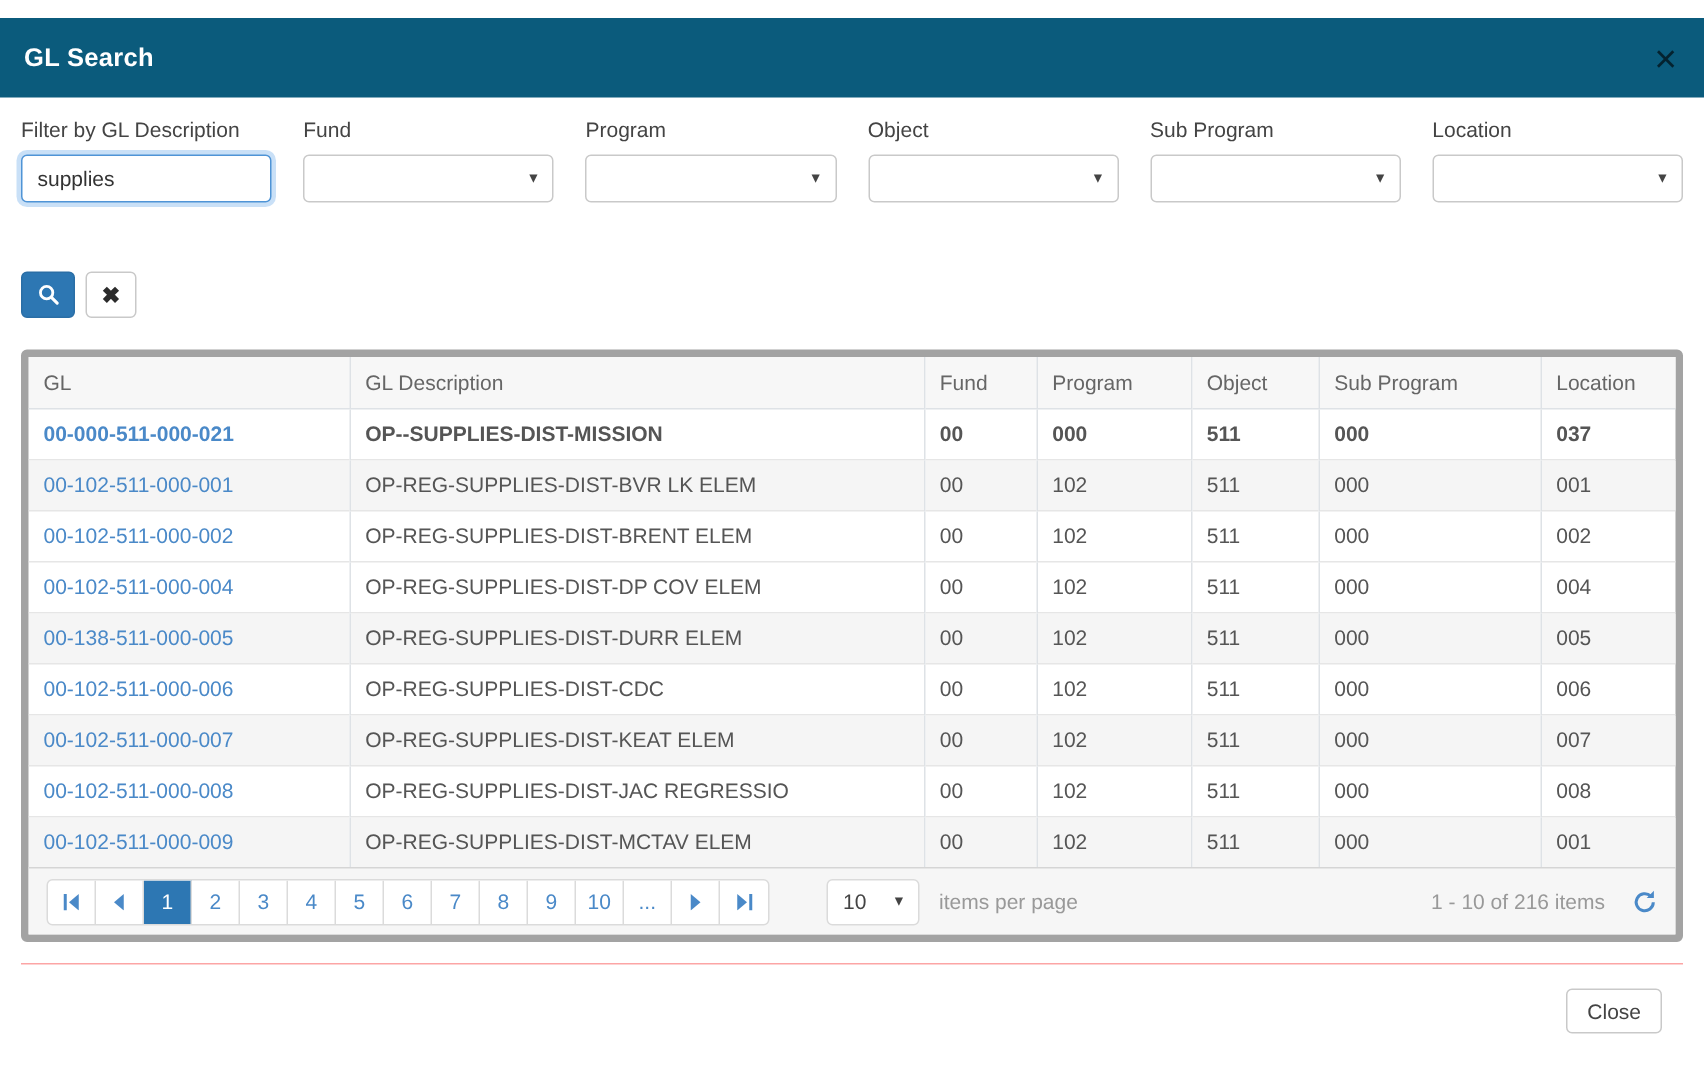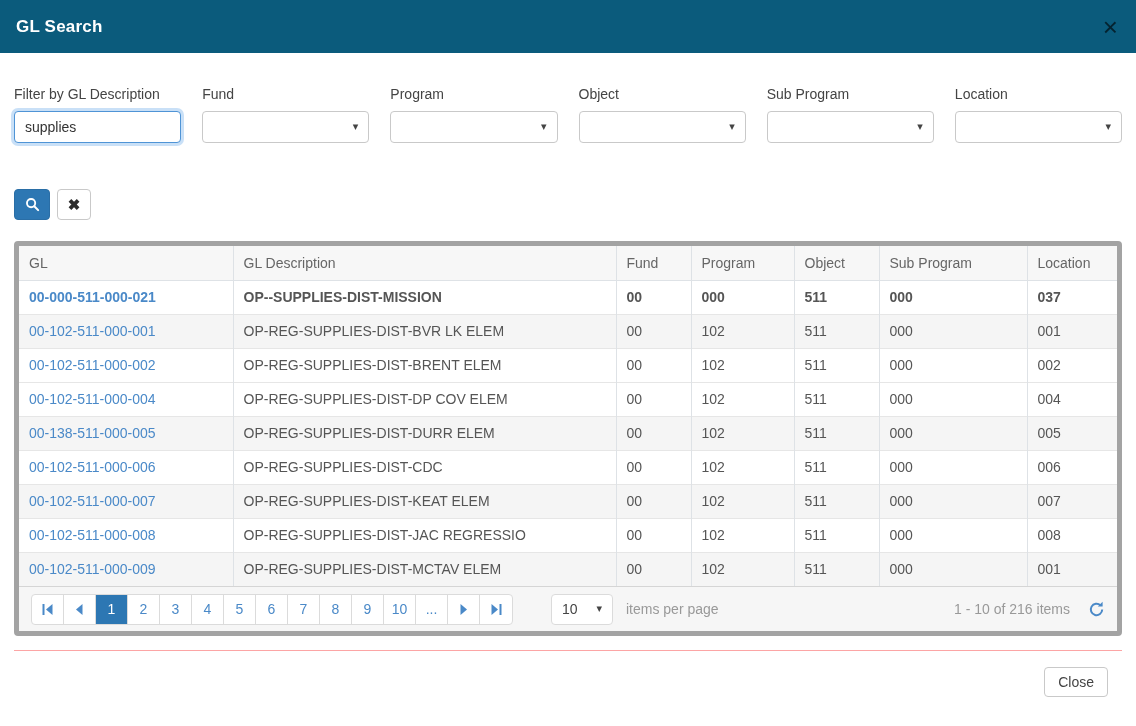--- a/index.html
+++ b/index.html
@@ -1,27 +1,27 @@
 <!DOCTYPE html>
 <html><head>
 <meta charset="utf-8">
 <style>
   * { margin: 0; padding: 0; box-sizing: border-box; }
   html, body { width: 1136px; height: 726px; overflow: hidden; background: #fff;
     font-family: "Liberation Sans", sans-serif; }
 
   
   .modal-header { height: 53px; background: #0b5b7c; display: flex;
-    align-items: center; padding: 0 16px; }
+    align-items: center; padding: 0 16px; margin-top: 12px; }
   .modal-title { color: #fff; font-size: 17px; font-weight: bold; letter-spacing: .2px; }
   .modal-close { margin-left: auto; font-size: 26px; line-height: 1;
     color: rgba(0,0,0,.62); cursor: pointer; font-weight: normal; padding: 0 2px; }
 
   
-  .modal-body { padding: 13px 14px 0 14px; margin-top: 20px; }
+  .modal-body { padding: 13px 14px 0 14px; }
 
   .filter-row { display: flex; gap: 21px; }
   .field { flex: 1; min-width: 0; }
   .field label { display: block; font-size: 14px; color: #444; margin-bottom: 9px; }
   .text-input { width: 100%; height: 32px; border: 1px solid #4f94d6; border-radius: 4px;
     padding: 13px 10px; font-size: 14px; color: #333; outline: none;
     box-shadow: 0 0 0 3px rgba(114,174,233,.38);
     font-family: "Liberation Sans", sans-serif; }
   .dropdown { position: relative; width: 100%; height: 32px; border: 1px solid #c9c9c9;
     border-radius: 4px; background: #fff; cursor: pointer; }

